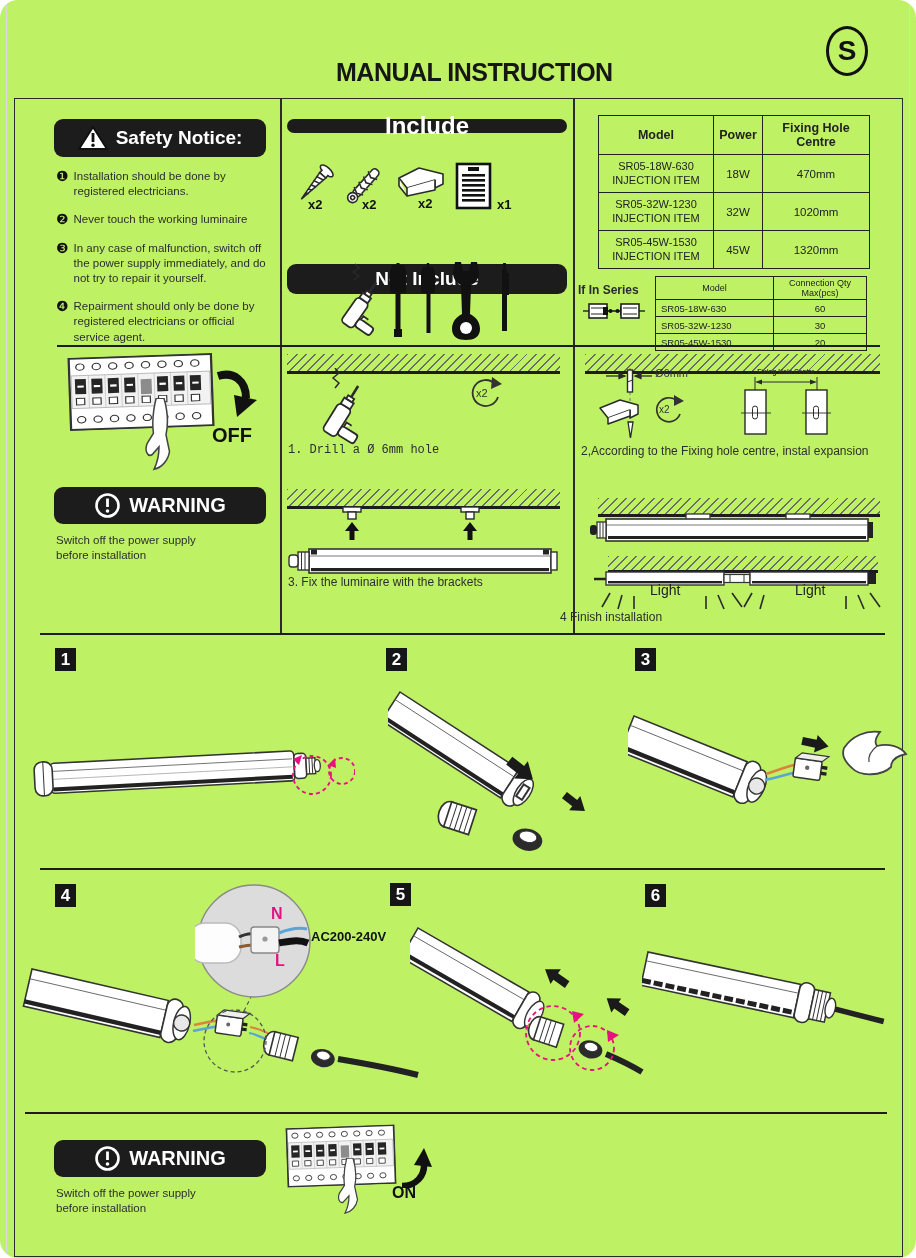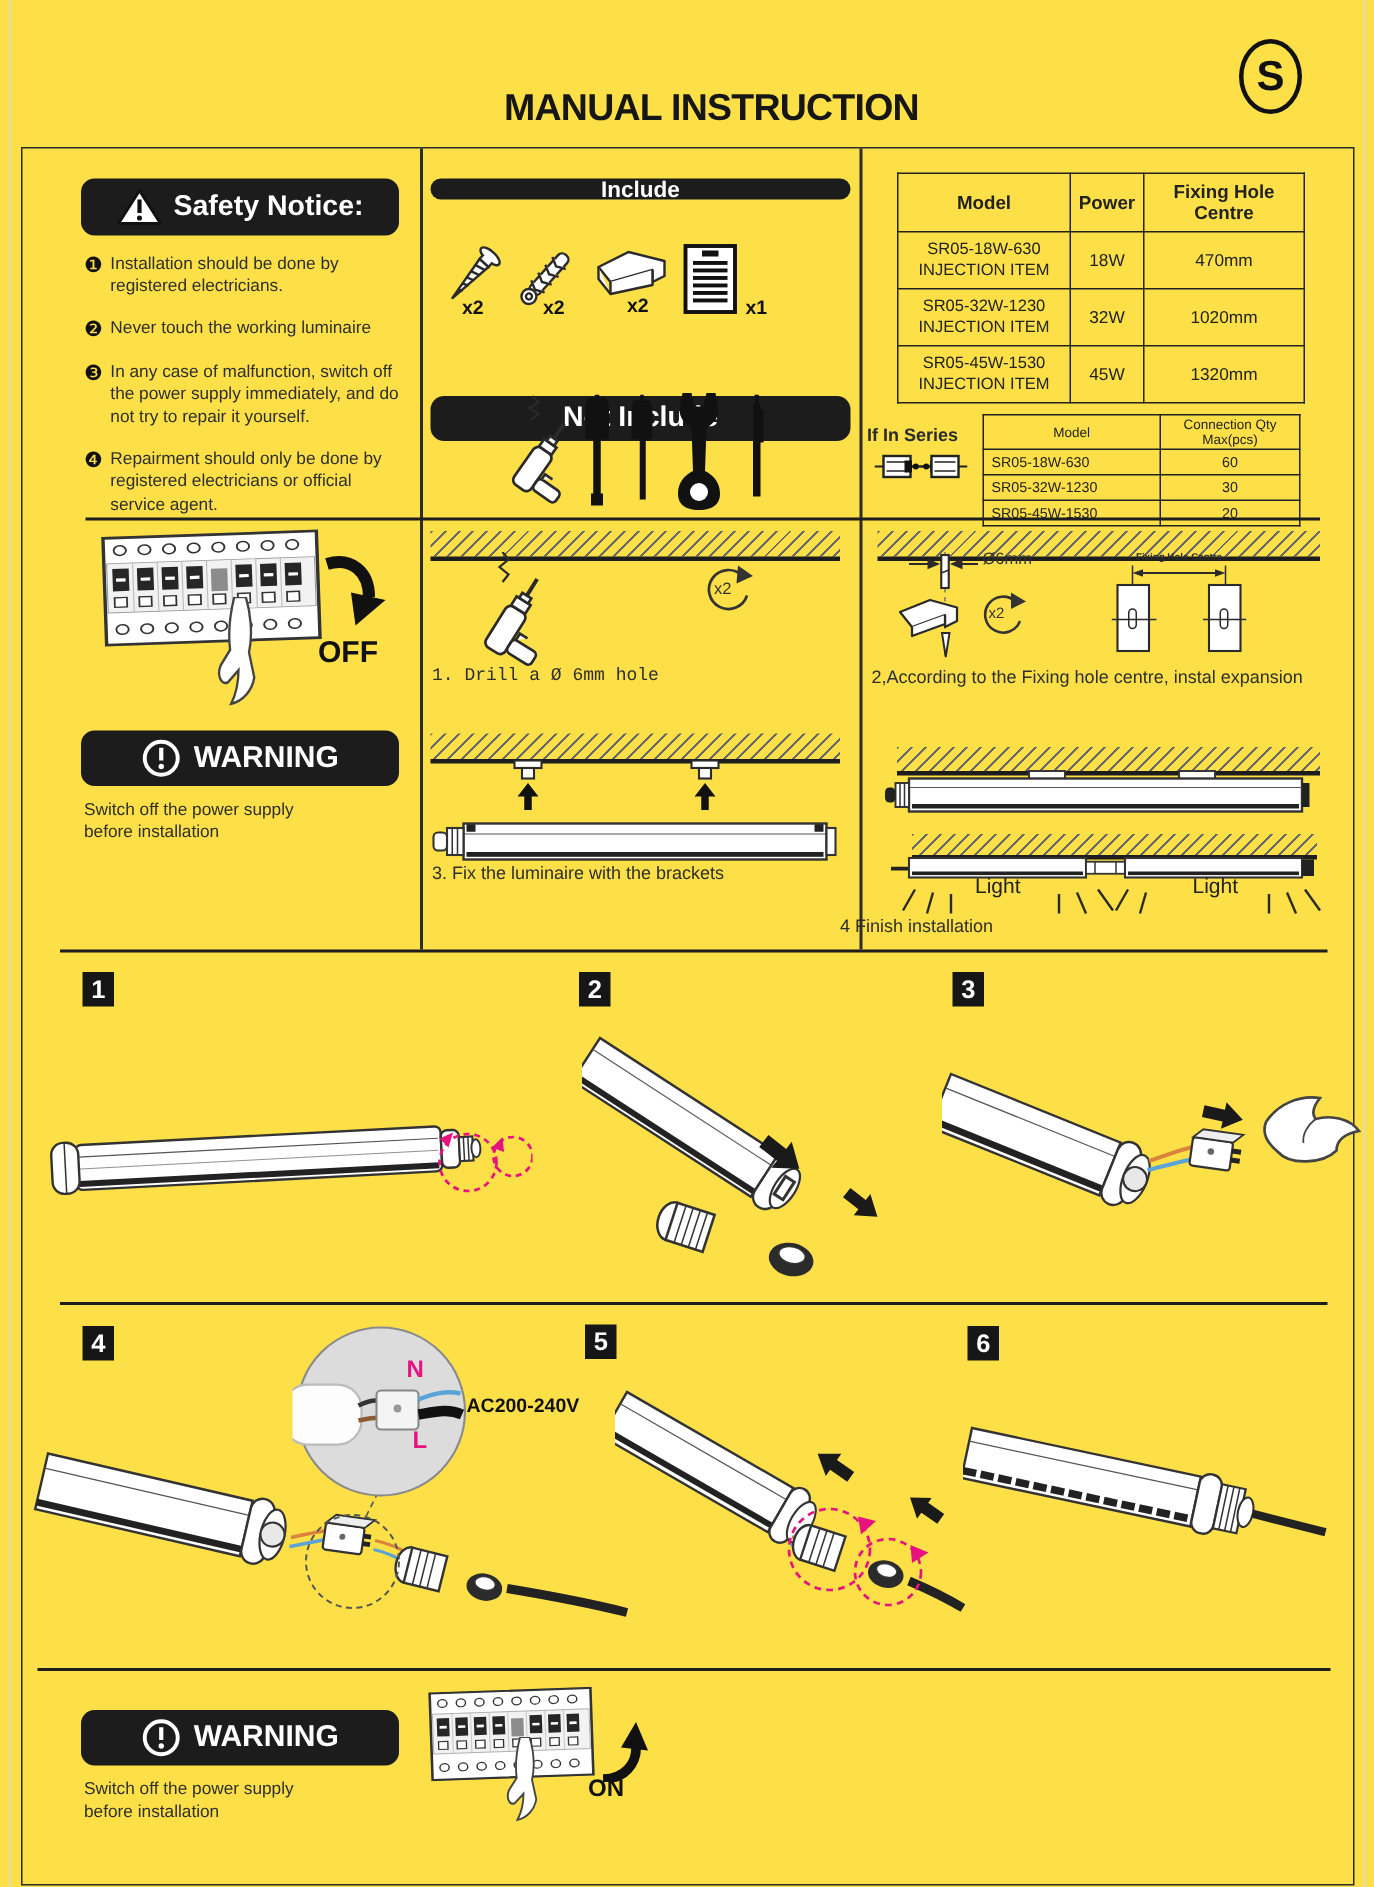--- a/index.html
+++ b/index.html
@@ -1,17 +1,17 @@
 <!DOCTYPE html>
 <html><head>
 <meta charset="utf-8">
 <style>
   html,body{margin:0;padding:0;background:#fff;}
-  .page{position:relative;width:916px;height:1258px;background:#fde047;overflow:hidden;
-        font-family:"Liberation Sans", sans-serif;color:#2b2b2b;}
+  .page{position:relative;width:916px;height:1258px;background:#bef264;overflow:hidden;
+        font-family:"Liberation Sans", sans-serif;color:#2b2b2b;border-radius:18px;}
   .abs{position:absolute;}
   .edge{position:absolute;top:0;width:1px;height:100%;background:#d9d9d9;}
   .title{font-weight:bold;font-size:25px;letter-spacing:-0.5px;color:#161616;}
   .logo{width:36px;height:44px;border:3px solid #111;border-radius:50%;
         display:flex;align-items:center;justify-content:center;font-weight:bold;font-size:28px;color:#111;}
   .outerbox{border:1.6px solid #2b2b2b;}
   .vline{width:1.6px;background:#2b2b2b;}
   .hline{height:1.8px;background:#1d1d1d;}
   .banner{background:#1c1c1c;border-radius:9px;color:#fff;display:flex;align-items:center;
           justify-content:center;font-weight:bold;gap:8px;}
@@ -146,21 +146,21 @@
     <div class="safety-item">
       <span class="bull">❸</span>
       <span class="txt">In any case of malfunction, switch off the power supply immediately, and do not try to repair it yourself.</span>
       </div>
     <div class="safety-item">
       <span class="bull">❹</span>
       <span class="txt">Repairment should only be done by registered electricians or official service agent.</span>
       </div>
   </div>
 
-  <div class="abs banner" style="left:287px;top:119px;width:280px;height:14px;font-size:15px;">
+  <div class="abs banner" style="left:287px;top:119px;width:280px;height:14px;font-size:24px;">
     <span>Include</span>
   </div>
   <svg class="abs" style="left:290px;top:160px;" width="48" height="50">
     <g transform="rotate(42 24 25)" fill="#fff" stroke="#2a2a2a" stroke-width="1.6">
       <ellipse cx="24" cy="6" rx="8" ry="3.4"></ellipse>
       <path d="M20,8 L20,12 L28,12 L28,8"></path>
       <path d="M20,12 L24,44 L28,12 Z"></path>
       <line x1="20" y1="17" x2="28" y2="15"></line>
         <line x1="20.7" y1="22" x2="27.5" y2="20"></line>
       <line x1="21.4" y1="27" x2="27" y2="25"></line>

